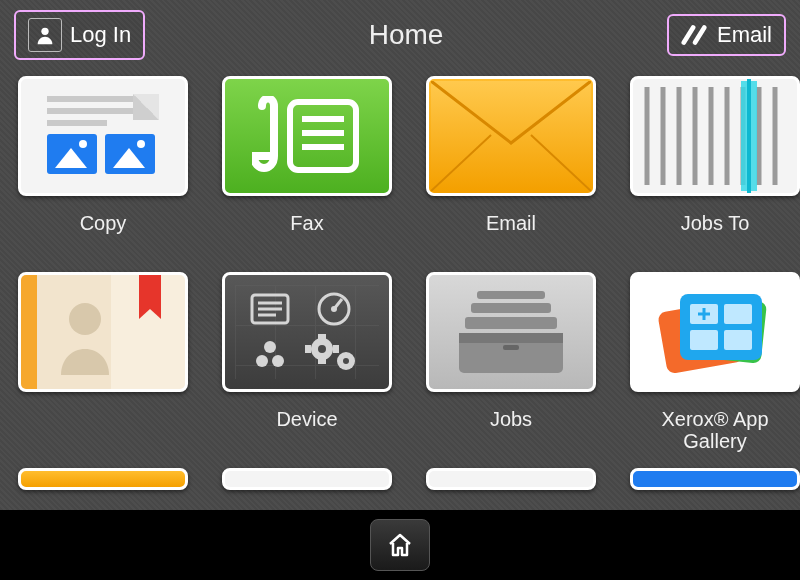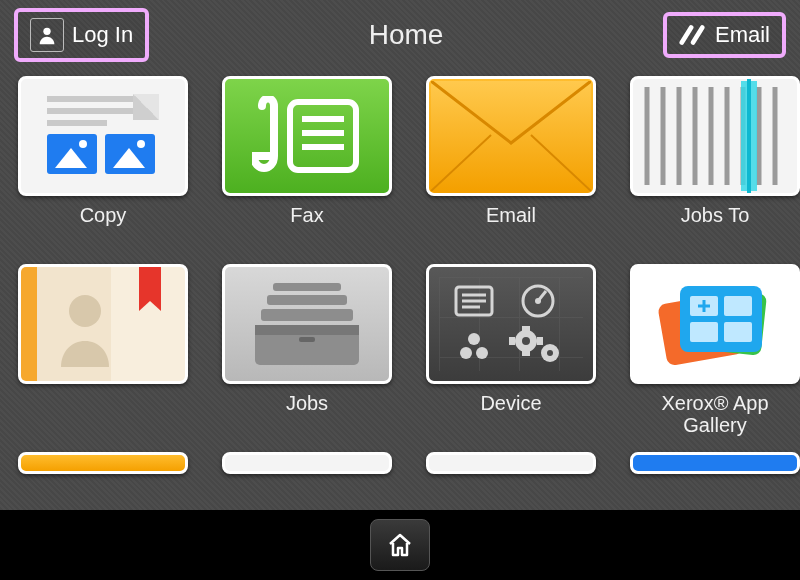--- a/index.html
+++ b/index.html
@@ -16,21 +16,21 @@
     height: 70px;
     display: flex;
     align-items: center;
     justify-content: space-between;
     padding: 0 14px;
   }
   .hbtn {
     display: flex;
     align-items: center;
     gap: 8px;
-    border: 4px solid #f0abfc;
+    border: 2px solid #f0abfc;
     border-radius: 6px;
     padding: 6px 12px;
     background: rgba(0,0,0,0.05);
     cursor: pointer;
     color: #fff;
     font-size: 22px;
     font-weight: 500;
   }
   .iconbox {
     width: 34px; height: 34px;
@@ -67,21 +67,21 @@
     border-radius: 8px;
     border: 3px solid #fff;
     box-shadow: 0 2px 4px rgba(0,0,0,0.5);
     position: relative;
     overflow: hidden;
     display: flex;
     align-items: center;
     justify-content: center;
   }
   .app-label {
-    margin-top: 8px;
+    margin-top: 16px;
     font-size: 20px;
     color: #f0f0f0;
     text-align: center;
     min-height: 46px;
     line-height: 22px;
   }
   
   .partial .tile { height: 22px; }
   
   .footer {
@@ -218,34 +218,20 @@
         <svg width="164" height="114" viewBox="0 0 164 114">
           <rect x="0" y="0" width="16" height="114" fill="#f6a82e"></rect>
           <rect x="16" y="0" width="148" height="114" fill="#f8eedd"></rect>
           <rect x="16" y="0" width="74" height="114" fill="#f2e4cd"></rect>
           <circle cx="64" cy="44" r="16" fill="#d8c8ab"></circle>
           <path d="M40 100c0-16 11-26 24-26s24 10 24 26z" fill="#d8c8ab"></path>
           <rect x="118" y="0" width="22" height="44" fill="#e6352b"></rect>
           <polygon points="118,44 129,34 140,44" fill="#f8eedd"></polygon>
         </svg>
       </div>
-    </div>
-
-    <div class="app">
-      <div class="tile bg-gray">
-        <svg width="120" height="90" viewBox="0 0 120 90">
-          <rect x="26" y="4" width="68" height="8" rx="3" fill="#8d8d8d"></rect>
-          <rect x="20" y="16" width="80" height="10" rx="3" fill="#8d8d8d"></rect>
-          <rect x="14" y="30" width="92" height="12" rx="3" fill="#8d8d8d"></rect>
-          <rect x="8" y="46" width="104" height="40" rx="5" fill="#8d8d8d"></rect>
-          <rect x="8" y="46" width="104" height="10" fill="#777"></rect>
-          <rect x="52" y="58" width="16" height="5" rx="2" fill="#666"></rect>
-        </svg>
-      </div>
-      <div class="app-label">Jobs</div>
     </div>
 
     <div class="app">
       <div class="tile bg-dark">
         <svg width="130" height="90" viewBox="0 0 130 90" style="position:relative">
           <rect x="10" y="8" width="36" height="28" rx="3" fill="none" stroke="#d5d5d5" stroke-width="3"></rect>
           <line x1="16" y1="16" x2="40" y2="16" stroke="#d5d5d5" stroke-width="3"></line>
           <line x1="16" y1="22" x2="40" y2="22" stroke="#d5d5d5" stroke-width="3"></line>
           <line x1="16" y1="28" x2="34" y2="28" stroke="#d5d5d5" stroke-width="3"></line>
           <circle cx="92" cy="22" r="15" fill="none" stroke="#d5d5d5" stroke-width="3"></circle>
@@ -265,20 +251,34 @@
               <rect x="76" y="71" width="8" height="6"></rect>
               <rect x="63" y="58" width="6" height="8"></rect>
               <rect x="91" y="58" width="6" height="8"></rect>
             </g>
         </svg>
       </div>
       <div class="app-label">Device</div>
     </div>
 
     <div class="app">
+      <div class="tile bg-gray">
+        <svg width="120" height="90" viewBox="0 0 120 90">
+          <rect x="26" y="4" width="68" height="8" rx="3" fill="#8d8d8d"></rect>
+          <rect x="20" y="16" width="80" height="10" rx="3" fill="#8d8d8d"></rect>
+          <rect x="14" y="30" width="92" height="12" rx="3" fill="#8d8d8d"></rect>
+          <rect x="8" y="46" width="104" height="40" rx="5" fill="#8d8d8d"></rect>
+          <rect x="8" y="46" width="104" height="10" fill="#777"></rect>
+          <rect x="52" y="58" width="16" height="5" rx="2" fill="#666"></rect>
+        </svg>
+      </div>
+      <div class="app-label">Jobs</div>
+    </div>
+
+    <div class="app">
       <div class="tile bg-paper">
         <svg width="130" height="96" viewBox="0 0 130 96">
           <rect x="12" y="22" width="78" height="62" rx="8" fill="#f46a2a" transform="rotate(-10 51 53)"></rect>
           <rect x="36" y="14" width="78" height="62" rx="8" fill="#38c24a" transform="rotate(6 75 45)"></rect>
           <rect x="30" y="10" width="82" height="66" rx="8" fill="#1fa7ee"></rect>
           <rect x="40" y="20" width="28" height="20" rx="2" fill="#bfe8ff"></rect>
           <rect x="74" y="20" width="28" height="20" rx="2" fill="#bfe8ff"></rect>
           <rect x="40" y="46" width="28" height="20" rx="2" fill="#bfe8ff"></rect>
           <rect x="74" y="46" width="28" height="20" rx="2" fill="#bfe8ff"></rect>
           <line x1="48" y1="30" x2="60" y2="30" stroke="#1fa7ee" stroke-width="3"></line>

